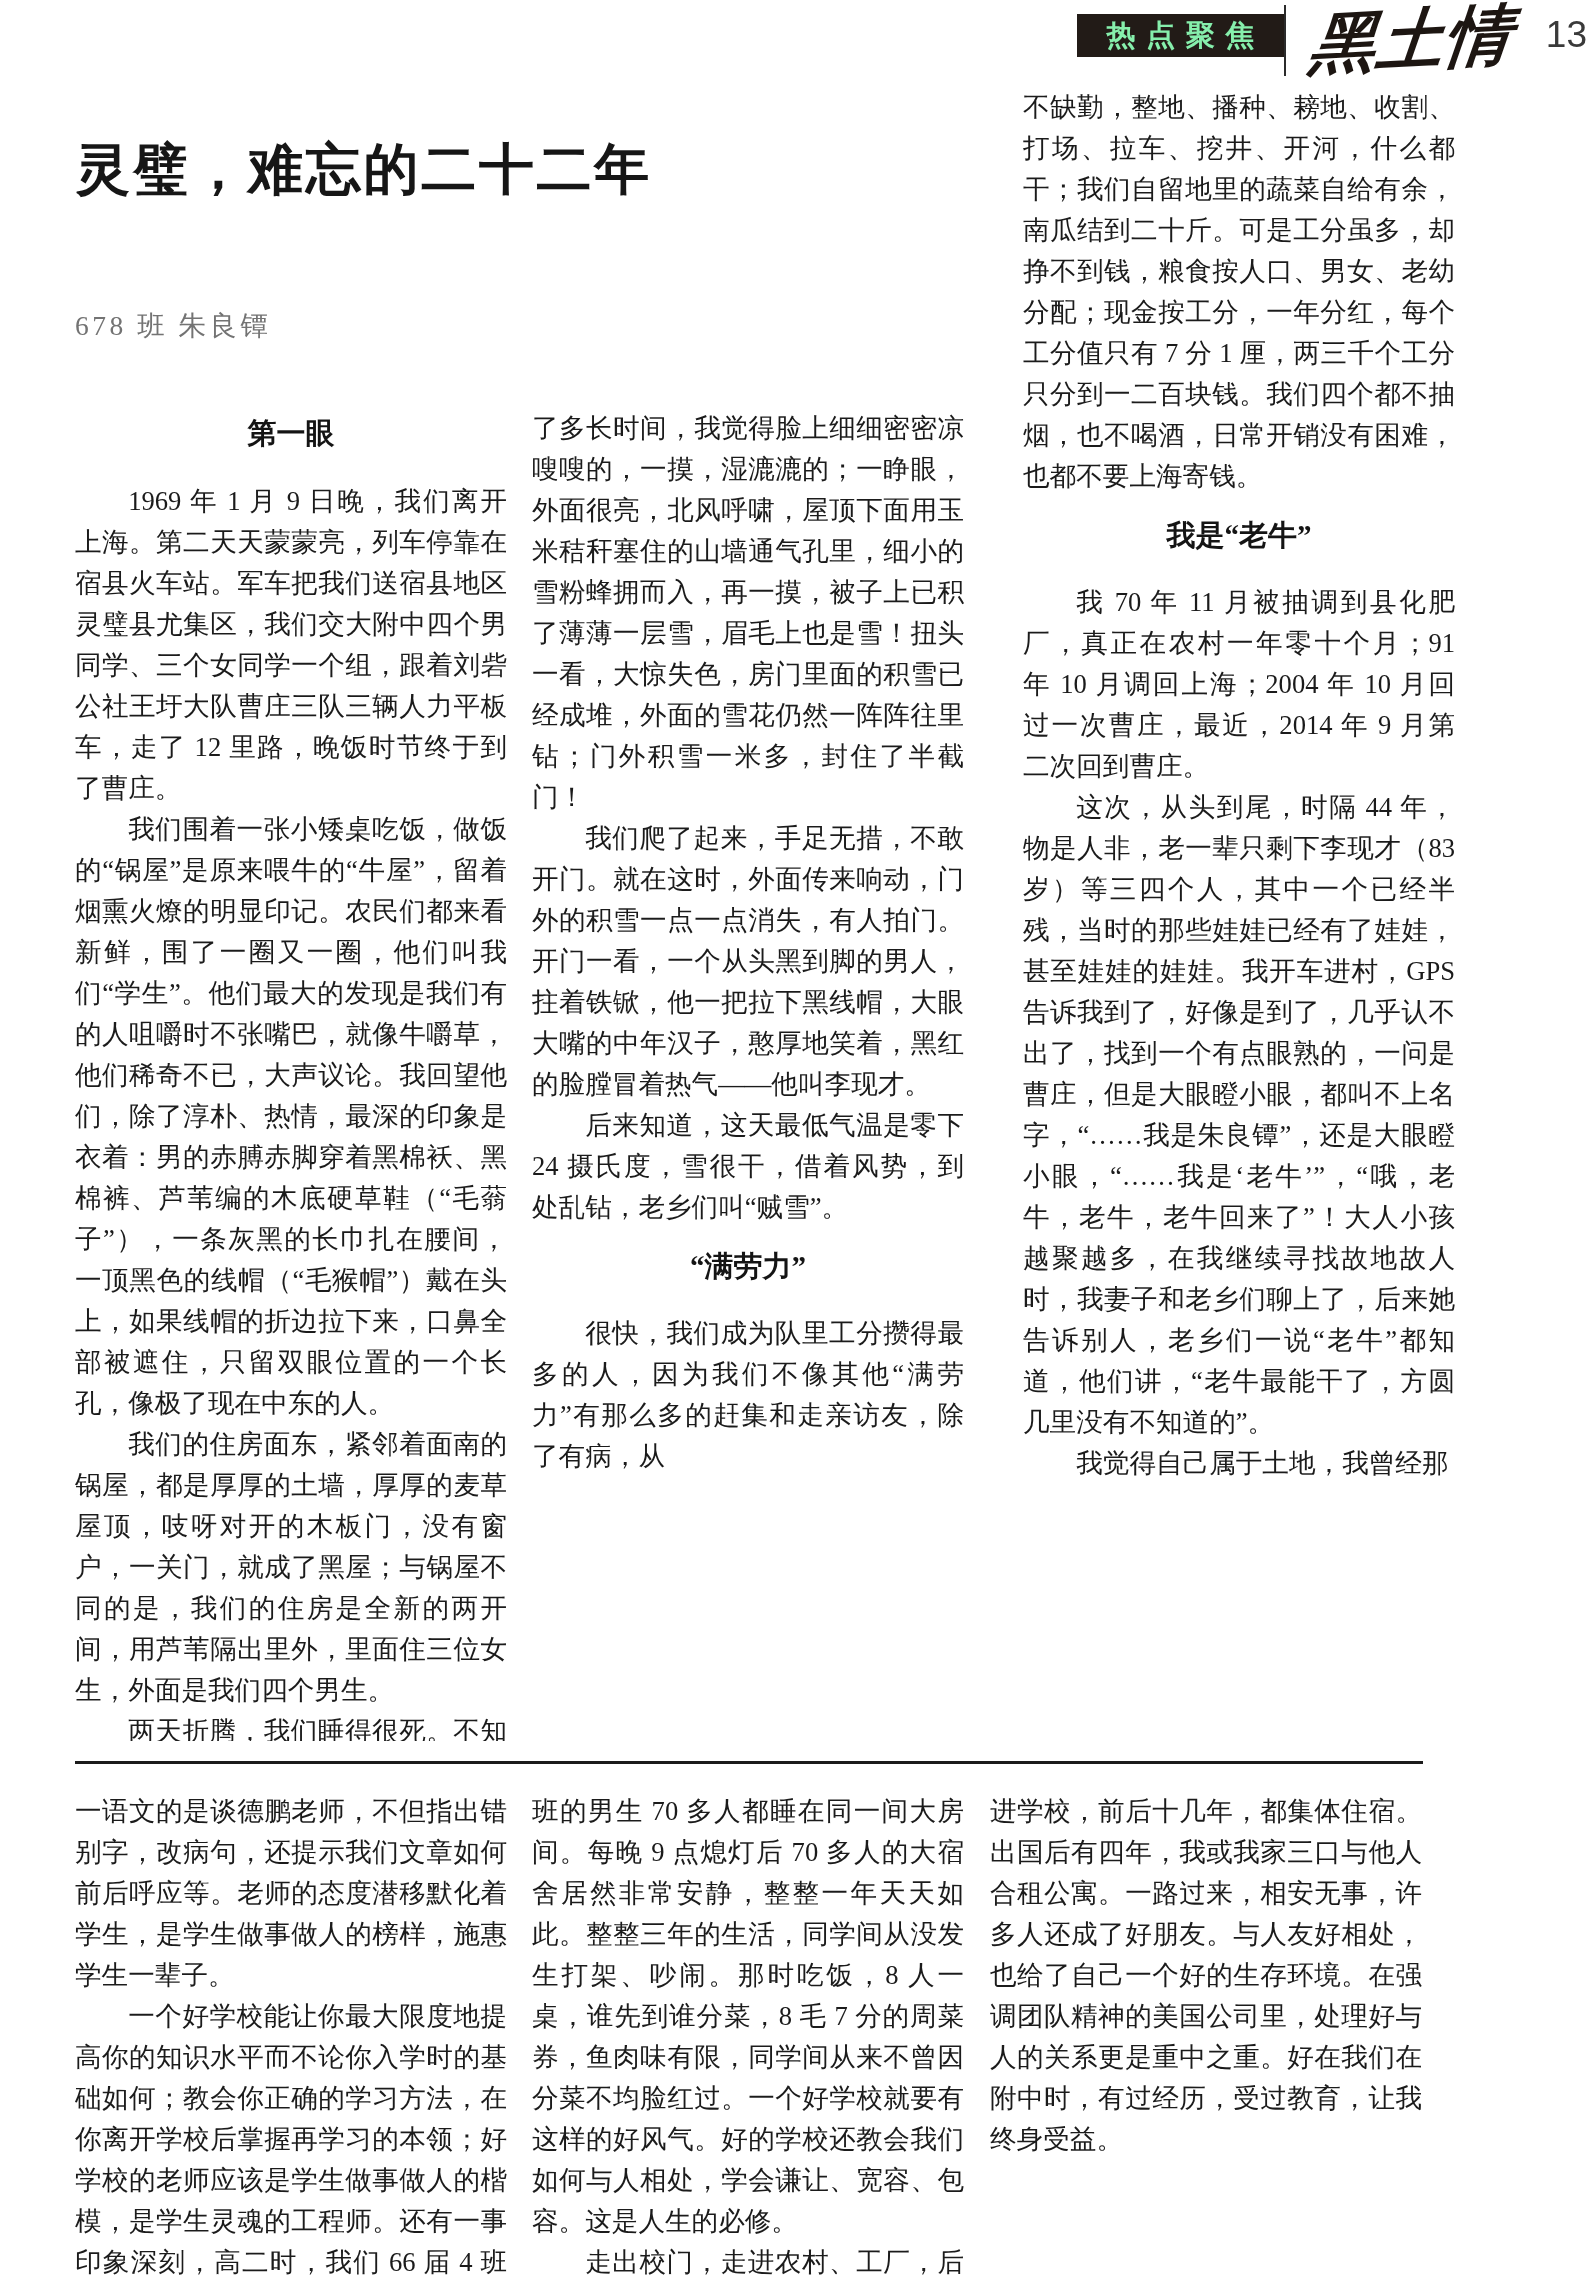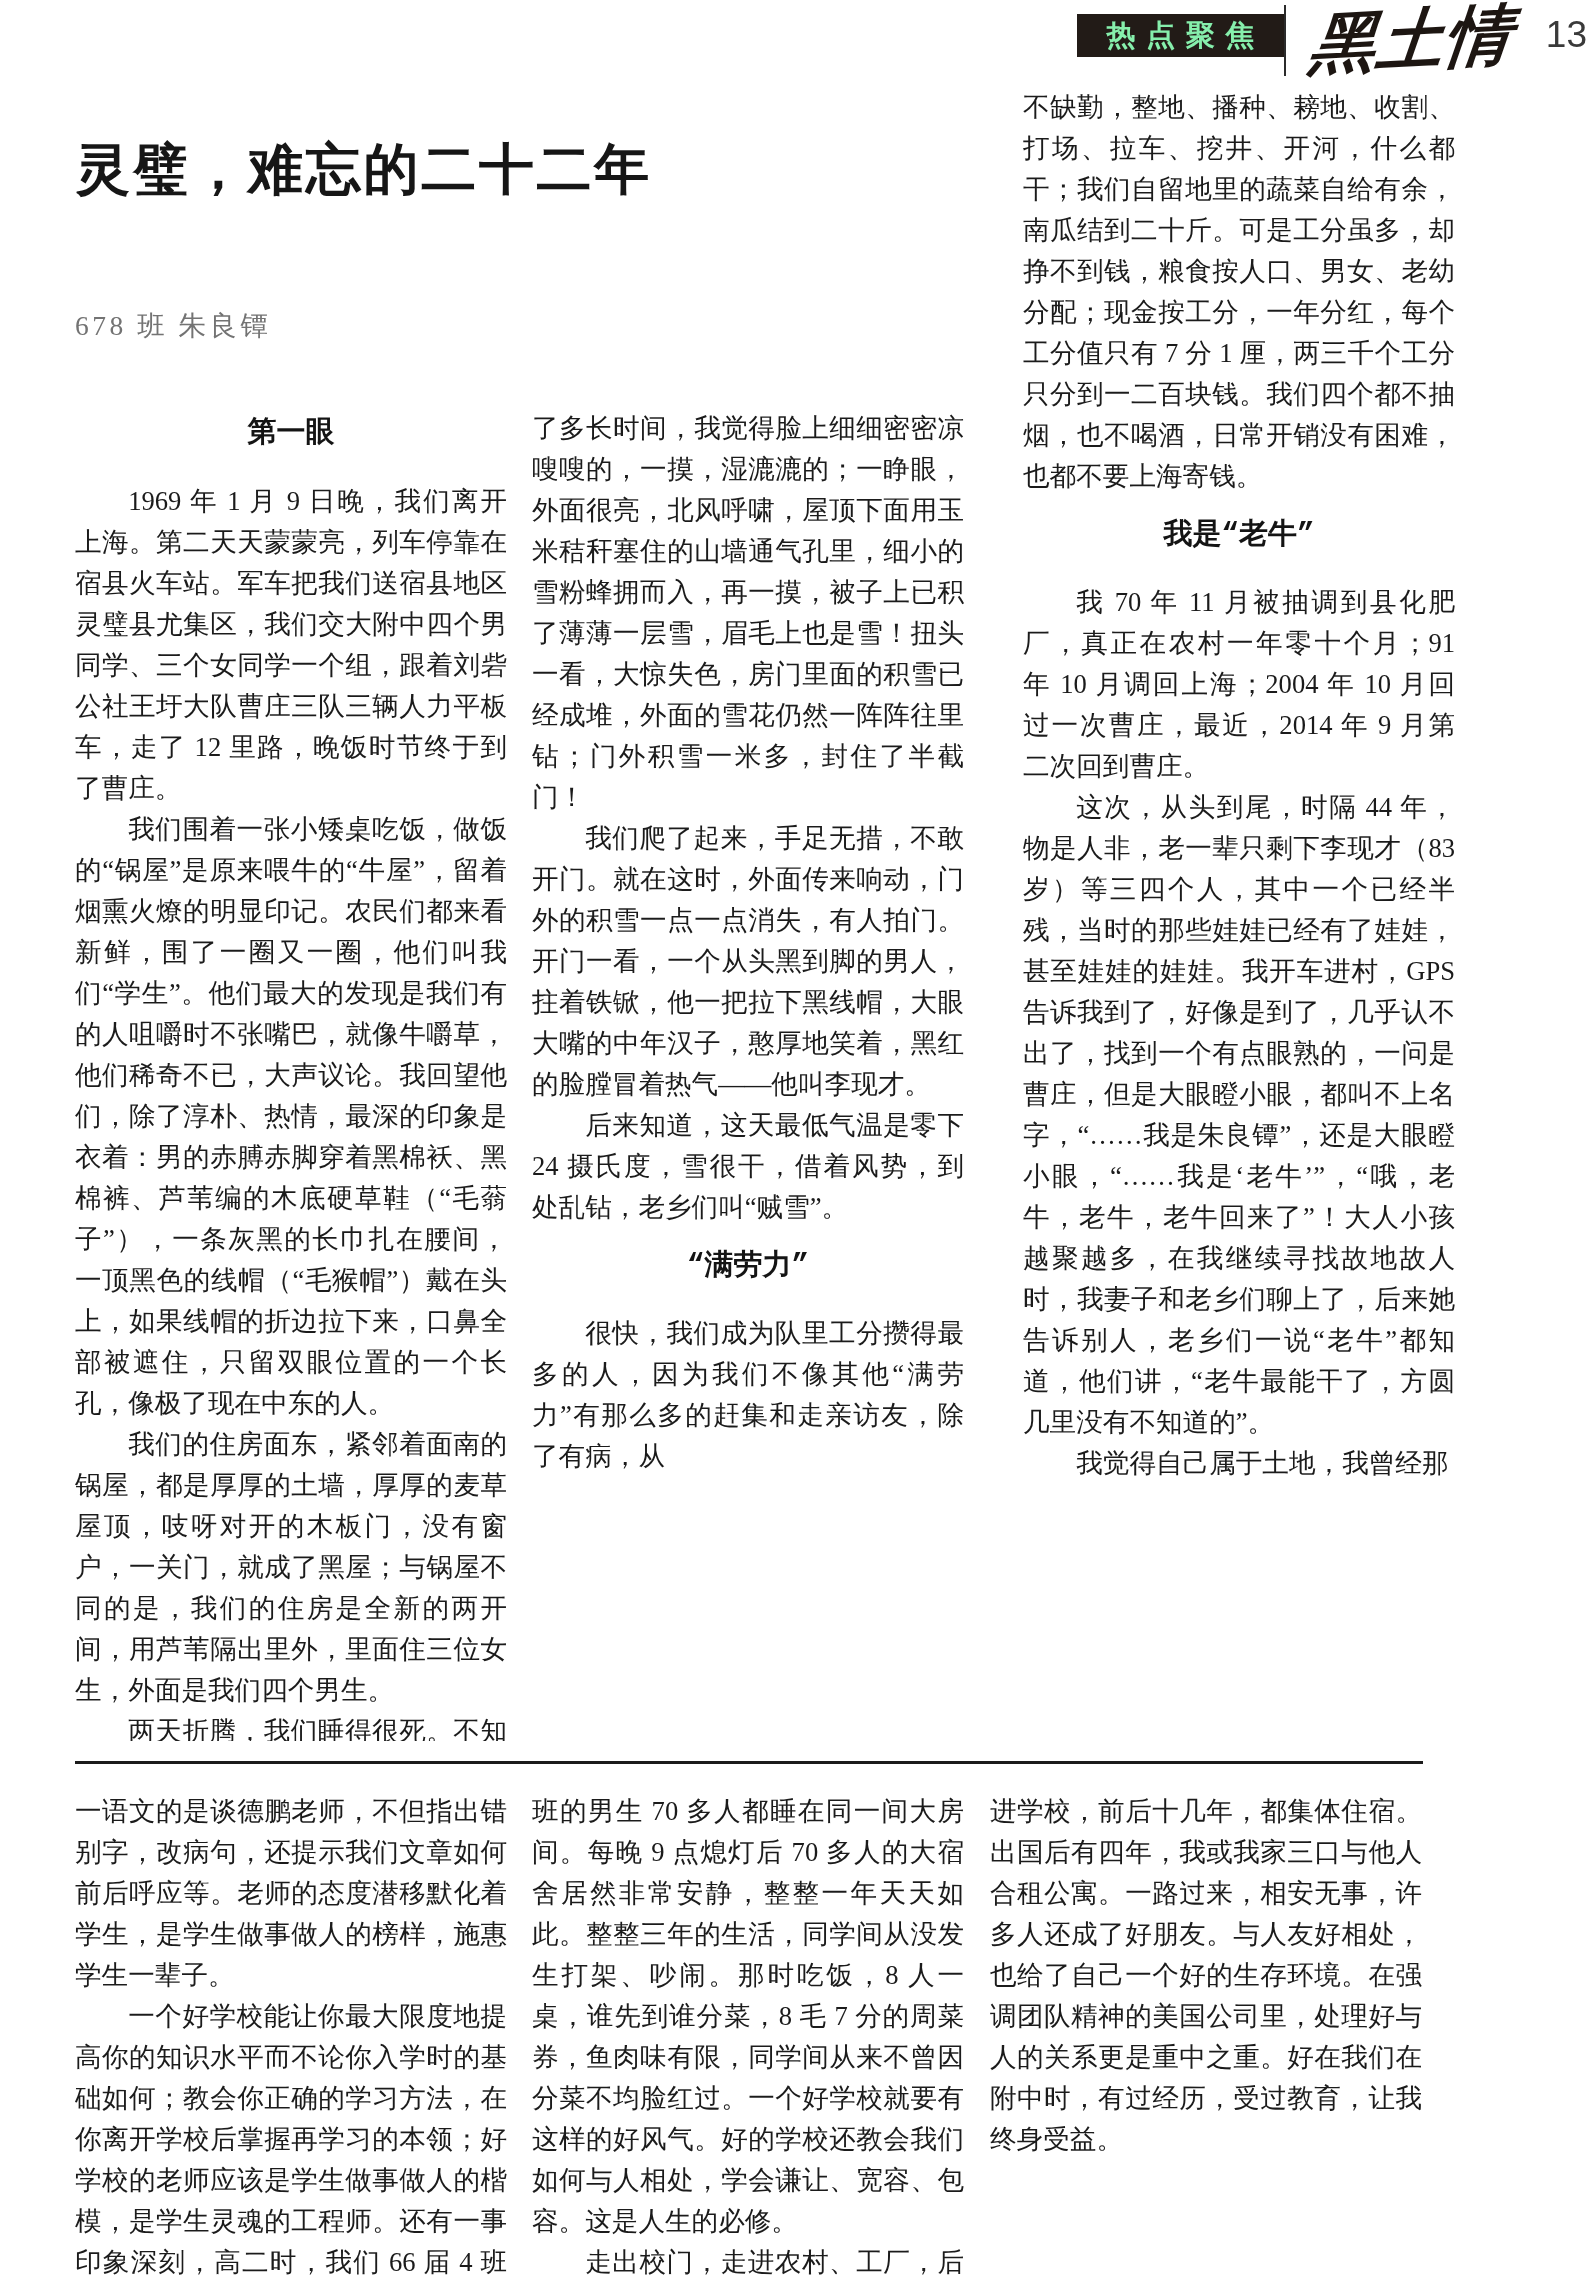--- a/index.html
+++ b/index.html
@@ -66,21 +66,21 @@
 
   #col-bot-1 { left:75px;   top:1791px; height:489px; }
   #col-bot-2 { left:532px;  top:1791px; height:489px; }
   #col-bot-3 { left:990px; top:1791px; height:489px; }
 
   .para { margin:0; text-indent:2em; }
   .para.noindent { text-indent:0; }
 
   .sec-heading {
     margin:17.7px 0 26.6px; text-align:center;
-    font-family:Liberation Mono, monospace;
+    font-family:Liberation Serif, serif;
     font-weight:bold; font-size:29px; color:#141414; text-indent:0;
   }
   .col .sec-heading:first-child { margin-top:5.3px; }
 </style>
 </head>
 <body>
 
 <div class="page">
 
   <div class="badge">

